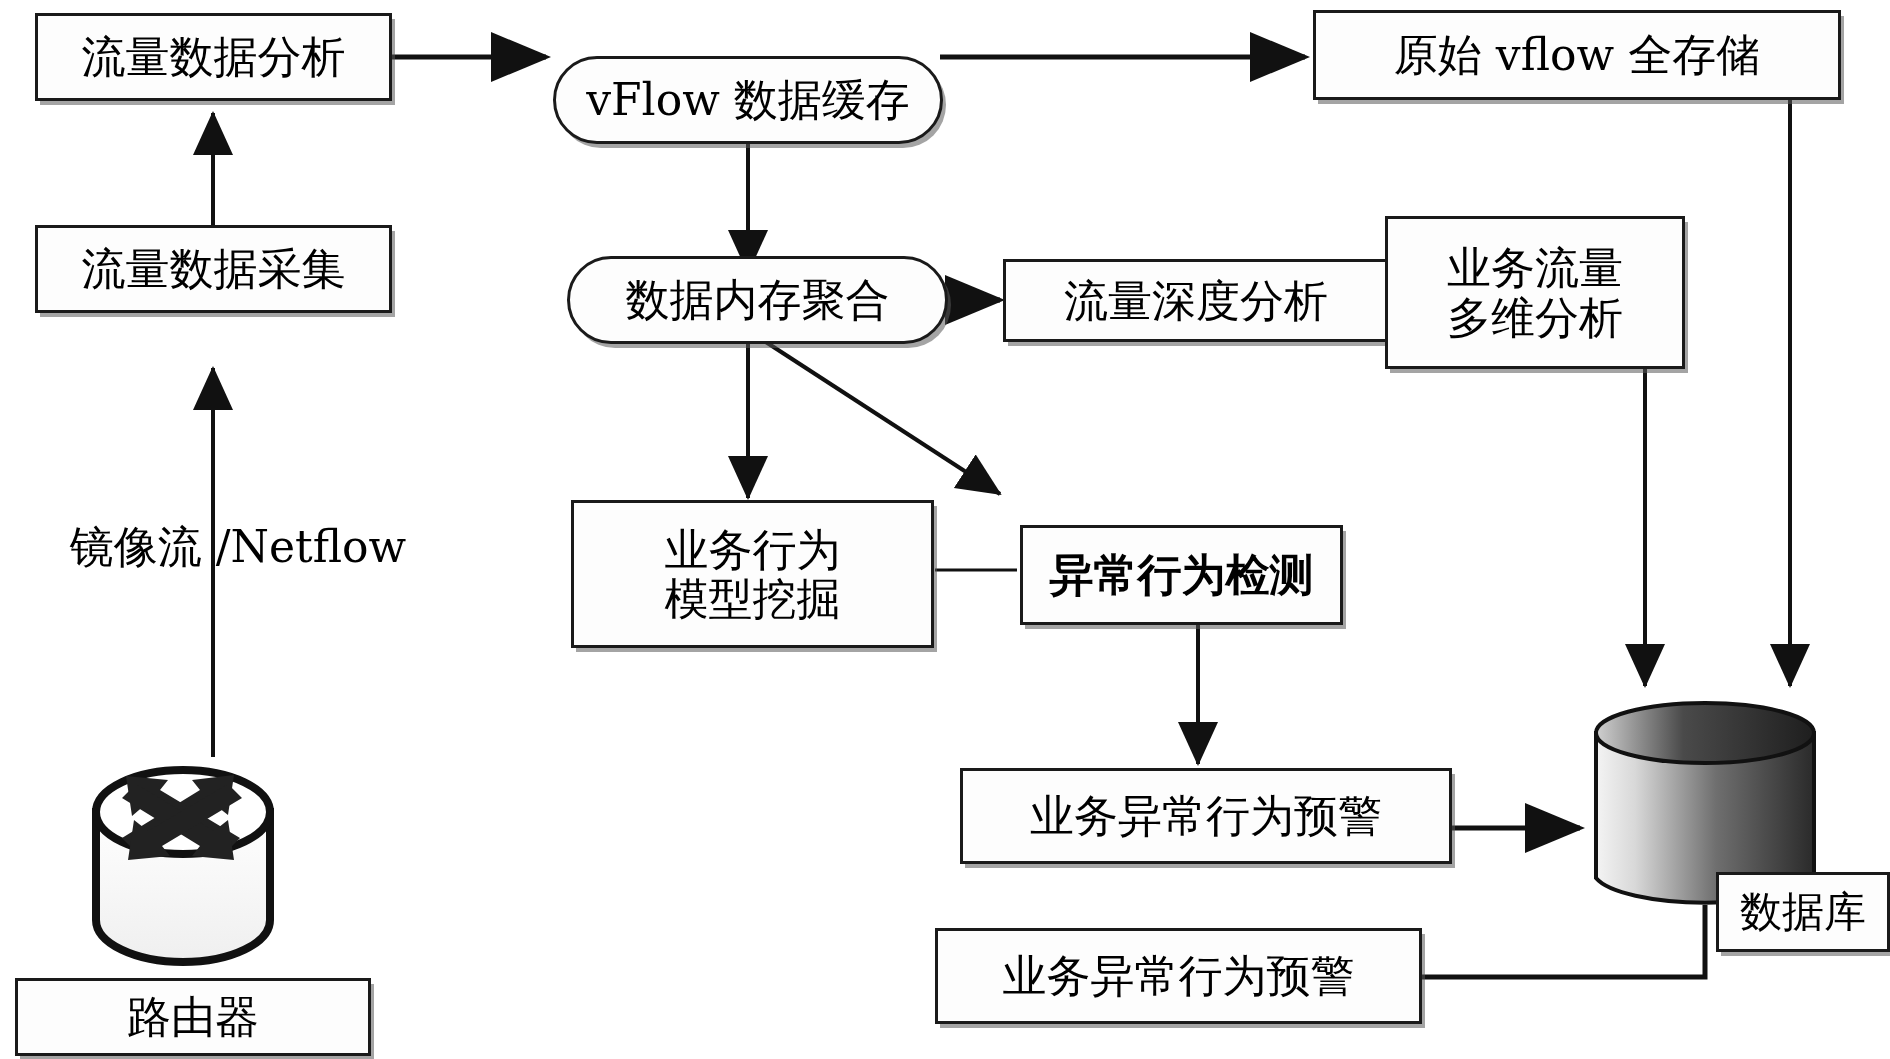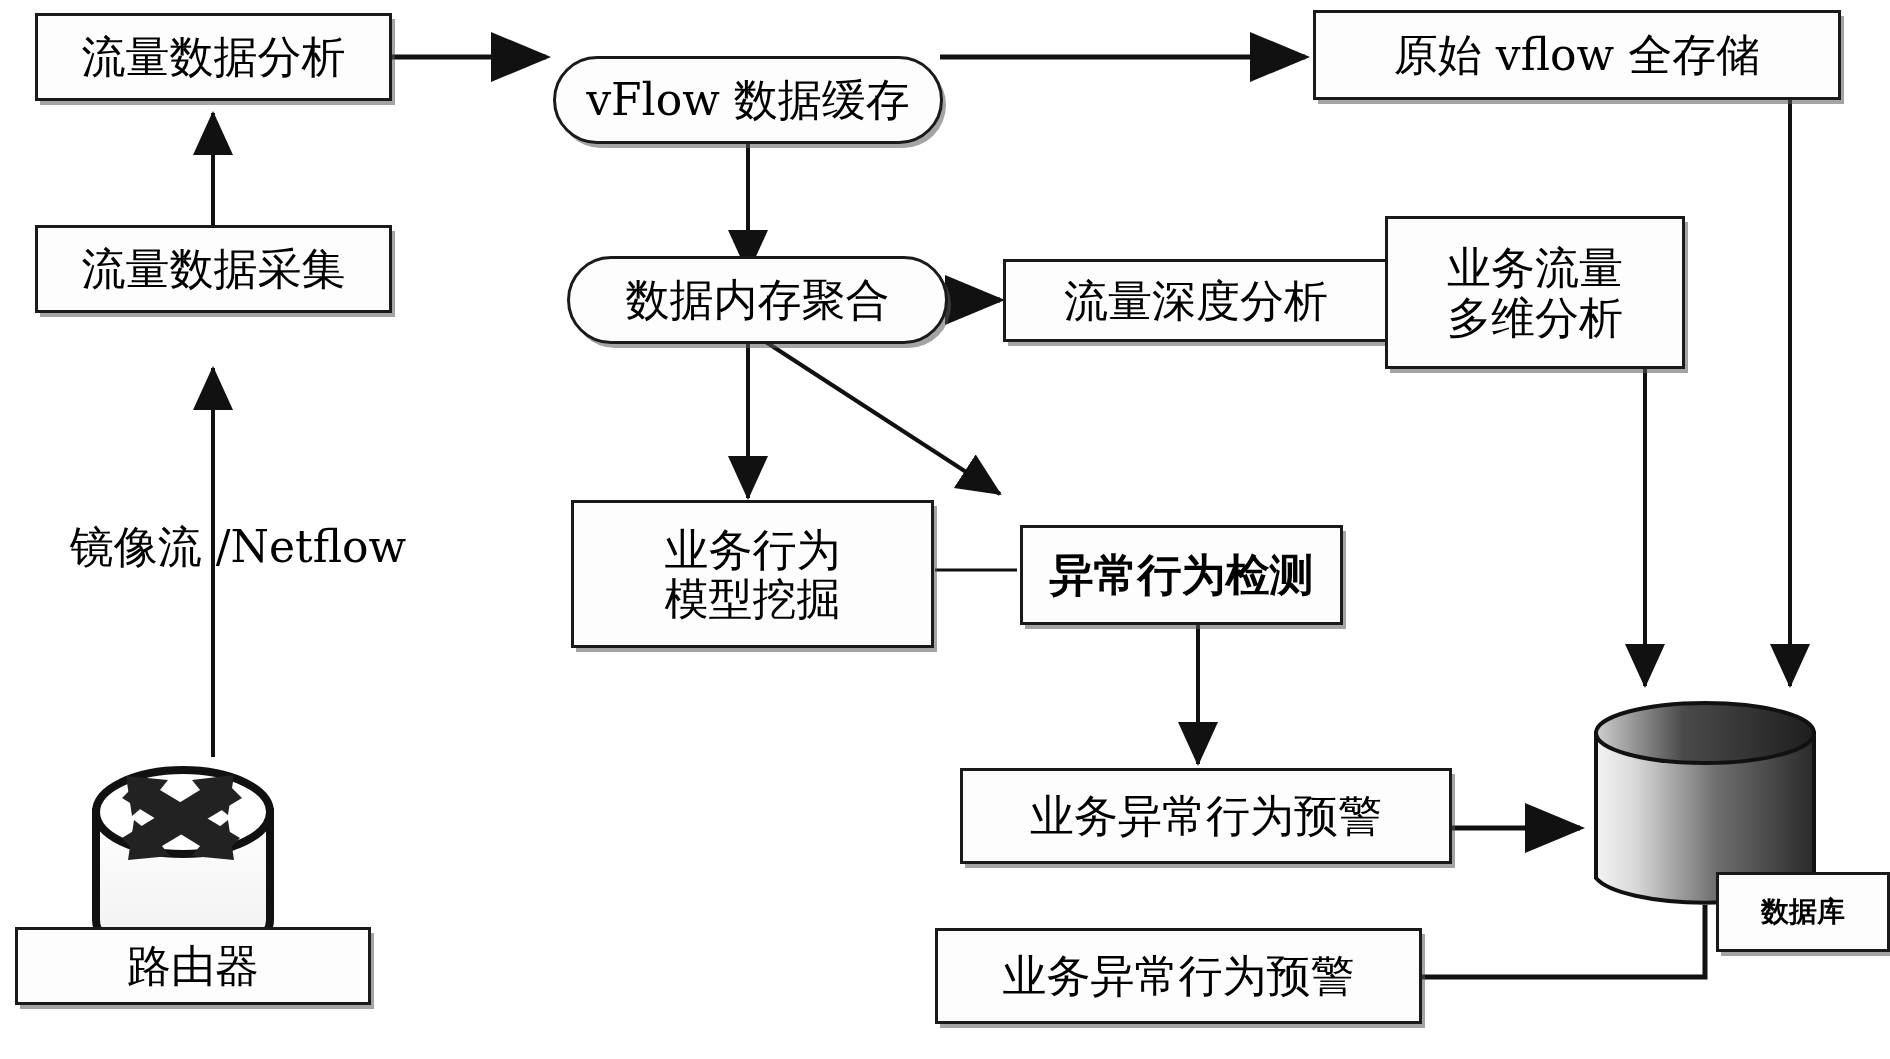--- a/index.html
+++ b/index.html
@@ -11,21 +11,21 @@
   .node{position:absolute;box-sizing:border-box;display:flex;align-items:center;
         justify-content:center;text-align:center;background:#fdfdfd;
         border:3px solid #1a1a1a;color:#000;line-height:1.12;
         box-shadow:4px 5px 0 -1px rgba(90,90,90,.55);}
   .node .txt{display:block;padding:0 6px;white-space:pre-line;}
 
   .rect{border-radius:0;}
   .round{border-radius:44px;}
 
   .f44{font-size:44px;text-align:center;}
-  .f42{font-size:28px;font-weight:bold;}
+  .f42{font-size:42px;}
 
   .plain{position:absolute;color:#000;background:transparent;border:none;box-shadow:none;}
 
   
   #router-icon{position:absolute;left:88px;top:760px;width:190px;height:212px;}
   #db-icon{position:absolute;left:1590px;top:700px;width:230px;height:215px;}
 
   .label-box{position:absolute;box-sizing:border-box;display:flex;align-items:center;
         justify-content:center;background:#fdfdfd;border:3px solid #1a1a1a;
         color:#000;box-shadow:4px 5px 0 -1px rgba(90,90,90,.55);}
@@ -148,21 +148,21 @@
     <path d="M8,52 L8,160 A87,42 0 0,0 182,160 L182,52 Z" fill="url(#rtg)" stroke="#111" stroke-width="8"></path>
     <ellipse cx="95" cy="52" rx="87" ry="42" fill="#ffffff" stroke="#111" stroke-width="8"></ellipse>
     <g fill="#222" stroke="none">
       <path d="M34,78 L112,30 L104,20 L146,15 L140,55 L126,44 L48,92 Z"></path>
       <path d="M152,78 L72,30 L80,20 L38,16 L44,56 L58,44 L138,92 Z" transform="translate(0,0)"></path>
       <path d="M34,38 L112,86 L104,96 L146,100 L140,60 L126,71 L48,24 Z"></path>
       <path d="M154,38 L74,86 L82,96 L40,100 L46,60 L60,71 L140,24 Z"></path>
     </g>
   </svg>
 
-  <div class="node rect f44" style="left:15px;top:927px;width:356px;height:78px;">
+  <div class="node rect f44" style="left:15px;top:978px;width:356px;height:78px;">
     <span class="txt">路由器</span>
   </div>
 
   <svg id="db-icon" viewBox="0 0 230 215" xmlns="http://www.w3.org/2000/svg">
     <path d="M6,33 L6,178 A112,32 0 0,0 224,178 L224,33 Z" fill="url(#dbgrad)" stroke="#111" stroke-width="4"></path>
     <ellipse cx="115" cy="33" rx="109" ry="30" fill="url(#dbtop)" stroke="#111" stroke-width="4"></ellipse>
   </svg>
 
   <div class="label-box f42" style="left:1716px;top:872px;width:174px;height:80px;">
     <span>数据库</span>

